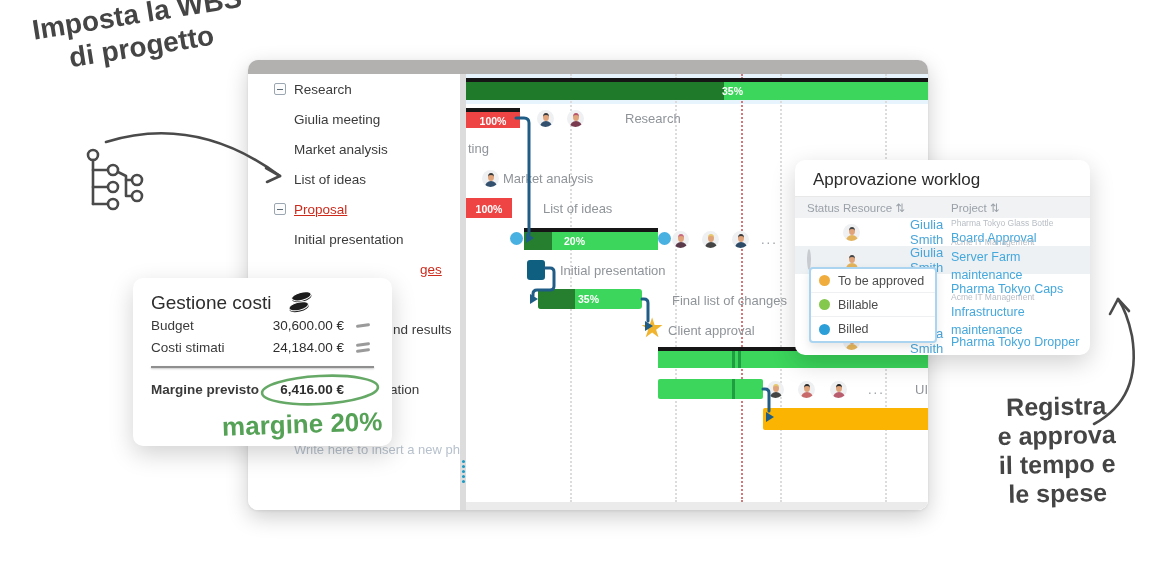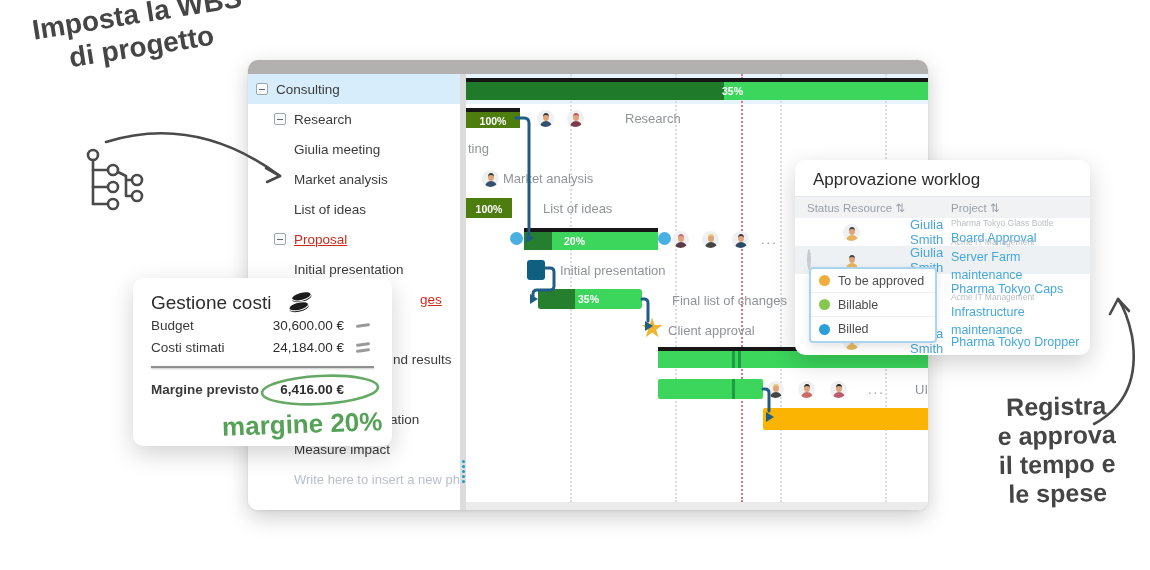--- a/index.html
+++ b/index.html
@@ -38,21 +38,21 @@
   .gantt { flex:1; position:relative; overflow:hidden; background:#fff; }
   .vline { position:absolute; top:0; bottom:8px; width:0; border-left:2px dotted #dcdcdc; }
   .vline.red { border-left:2px dotted #cf7b7b; }
   .rowhl { position:absolute; left:0; right:0; top:0; height:30px; background:#e7f4fd; }
   .hscroll { position:absolute; left:0; right:0; bottom:0; height:8px; background:#ebebeb; }
 
   .bar { position:absolute; }
   .cap { border-top:4px solid #161616; }
   .glabel { position:absolute; font-size:13px; color:#8f9499; white-space:nowrap; }
   .pct { color:#fff; font-size:10.5px; font-weight:bold; }
-  .bluebar { background:#4d7c0f; color:#fff; text-align:center; }
+  .bluebar { background:#ef4444; color:#fff; text-align:center; }
   .greenwrap { background:#3bd65b; }
   .darkseg { position:absolute; left:0; top:0; bottom:0; background:#267f2e; }
   .notch { position:absolute; top:0; bottom:0; width:3px; background:#1f9e41; }
   .linkdot { position:absolute; width:13px; height:13px; border-radius:50%; background:#48b1e2; }
   .star { position:absolute; color:#f0b42f; font-size:27px; line-height:27px; }
   .star::before { content:"★"; }
   .ell { position:absolute; color:#9aa0a5; font-size:13px; letter-spacing:2px; }
 
   .avatar { width:17px; height:17px; border-radius:50%; background:#eef0f2; position:relative; overflow:hidden; flex:none; display:inline-block; }
   .avatar::before { content:""; position:absolute; top:3px; left:5.5px; width:6px; height:6px; border-radius:50%; background:#e0a37a; border-top:2px solid var(--hair,#3a3a3a); }
@@ -93,24 +93,20 @@
   .cc-note { position:absolute; right:10px; bottom:6px; font-size:26px; color:#55a257; font-weight:600; transform:rotate(-2deg); }
 </style>
 </head>
 <body>
 
 <div class="window">
   <div class="topband"></div>
   <div class="winbody">
 
     <div class="taskpanel">
-      <div class="trow hl lv0">
-          <span class="minus"></span>
-          <span>Consulting</span>
-        </div>
       <div class="trow lv1">
           <span class="minus"></span>
           <span>Research</span>
         </div>
       <div class="trow lv2">
           <span>Giulia meeting</span>
         </div>
       <div class="trow lv2">
           <span>Market analysis</span>
         </div>

